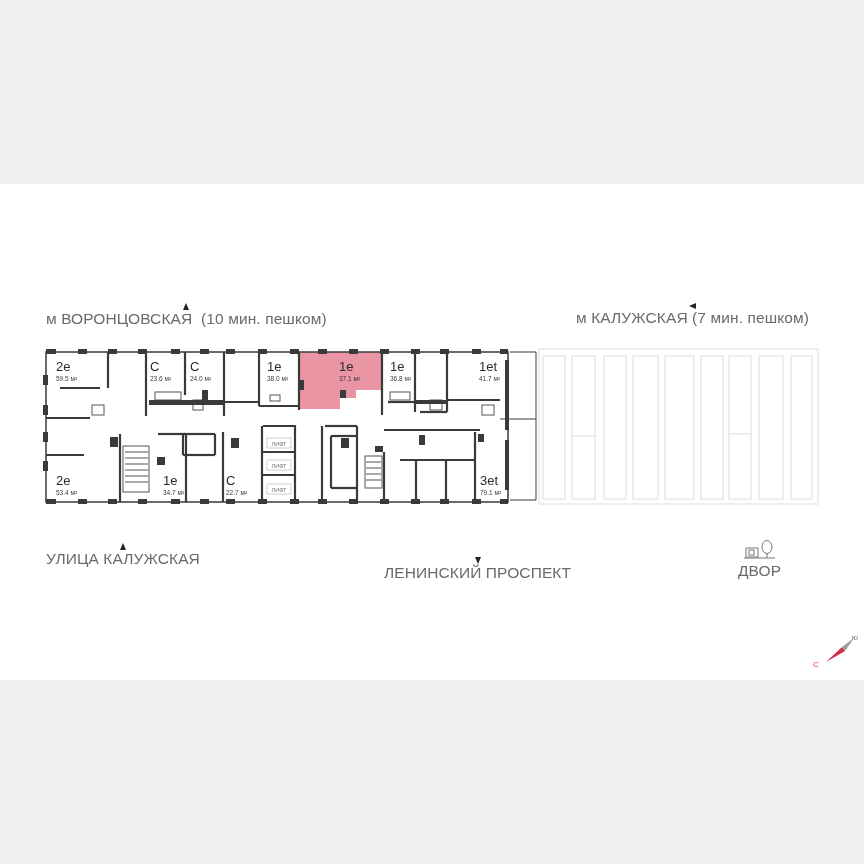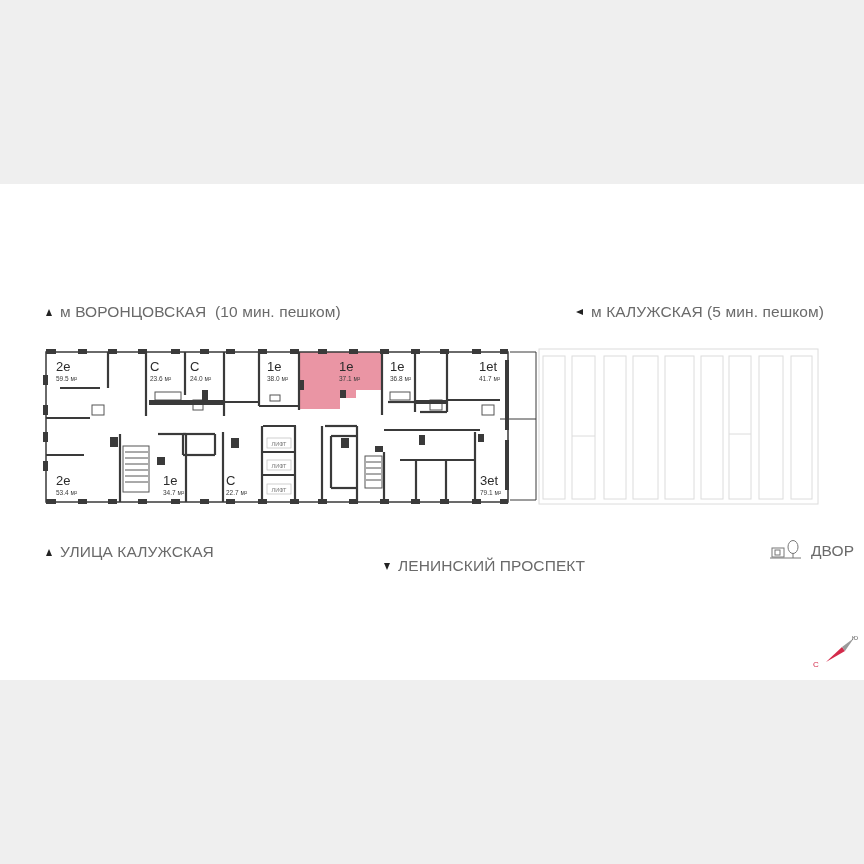--- a/index.html
+++ b/index.html
@@ -1,21 +1,21 @@
 <!DOCTYPE html>
 <html><head>
 <meta charset="utf-8">
 <style>
   html, body { margin:0; padding:0; }
   body { width:864px; height:864px; background:#eeeeee; position:relative; overflow:hidden;
          font-family:"Liberation Sans","DejaVu Sans",sans-serif; }
   .band { position:absolute; left:0; width:864px; background:#efefef; }
   .panel { position:absolute; left:0; top:184px; width:864px; height:496px; background:#ffffff; }
   .lbl { position:absolute; color:#6a6a6a; font-size:15.5px; letter-spacing:0.1px; white-space:nowrap;
-         display:flex; align-items:center; gap:8px; }
+         display:flex; align-items:center; gap:0;flex-direction:column; }
   .tri { width:0; height:0; display:inline-block; }
   .tri.up { border-left:3.5px solid transparent; border-right:3.5px solid transparent; border-bottom:7px solid #222; }
   .tri.left { border-top:3.5px solid transparent; border-bottom:3.5px solid transparent; border-right:7px solid #222; }
   .tri.down { border-left:3.5px solid transparent; border-right:3.5px solid transparent; border-top:7px solid #222; }
   .plan { position:absolute; left:0; top:0; }
   .unit-type { font-size:13px; fill:#2b2b2b; font-family:"Liberation Sans",sans-serif; }
   .unit-area { font-size:6.5px; fill:#3a3a3a; font-family:"Liberation Sans",sans-serif; }
   .lift { font-size:5.5px; fill:#777; font-family:"Liberation Sans",sans-serif; }
   .compass { position:absolute; left:812px; top:632px; width:50px; height:40px; }
 </style>
@@ -25,32 +25,32 @@
 <div class="band" style="top:0;height:184px;"></div>
 <div class="band" style="top:680px;height:184px;"></div>
 <div class="panel"></div>
 
 <div class="lbl" style="left:46px;top:303px;">
   <span class="tri up"></span>
   <span style="white-space:pre;">м ВОРОНЦОВСКАЯ  (10 мин. пешком)</span>
 </div>
 <div class="lbl" style="left:576px;top:303px;">
   <span class="tri left"></span>
-  <span>м КАЛУЖСКАЯ (5 мин. пешком)</span>
+  <span>м КАЛУЖСКАЯ (7 мин. пешком)</span>
 </div>
 
 <div class="lbl" style="left:46px;top:543px;">
   <span class="tri up"></span>
   <span>УЛИЦА КАЛУЖСКАЯ</span>
 </div>
 <div class="lbl" style="left:384px;top:543px;margin-top:14px;">
   <span class="tri down"></span>
   <span>ЛЕНИНСКИЙ ПРОСПЕКТ</span>
 </div>
-<div class="lbl" style="left:769px;top:540px;text-align:center;">
+<div class="lbl" style="left:738px;top:540px;text-align:center;">
   <svg width="34" height="22" viewBox="0 0 34 22">
     <rect x="3" y="8" width="12" height="9" fill="none" stroke="#777" stroke-width="1"></rect>
     <rect x="6" y="10" width="5" height="5" fill="none" stroke="#777" stroke-width="1"></rect>
     <line x1="1" y1="18" x2="32" y2="18" stroke="#777" stroke-width="1"></line>
     <ellipse cx="24" cy="7" rx="5" ry="6.5" fill="none" stroke="#777" stroke-width="1"></ellipse>
     <line x1="24" y1="13" x2="24" y2="18" stroke="#777" stroke-width="1"></line>
   </svg>
   <span>ДВОР</span>
 </div>
 

